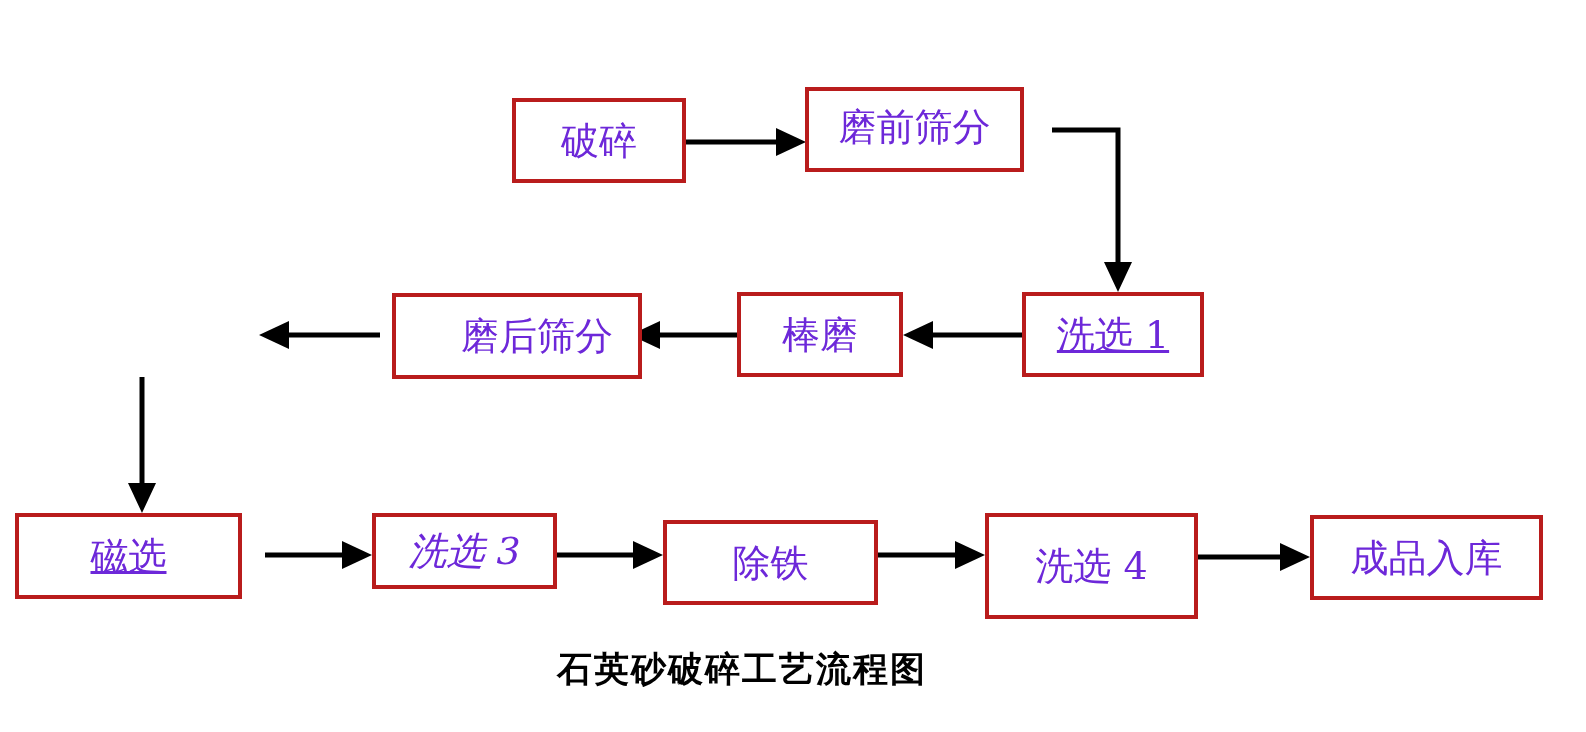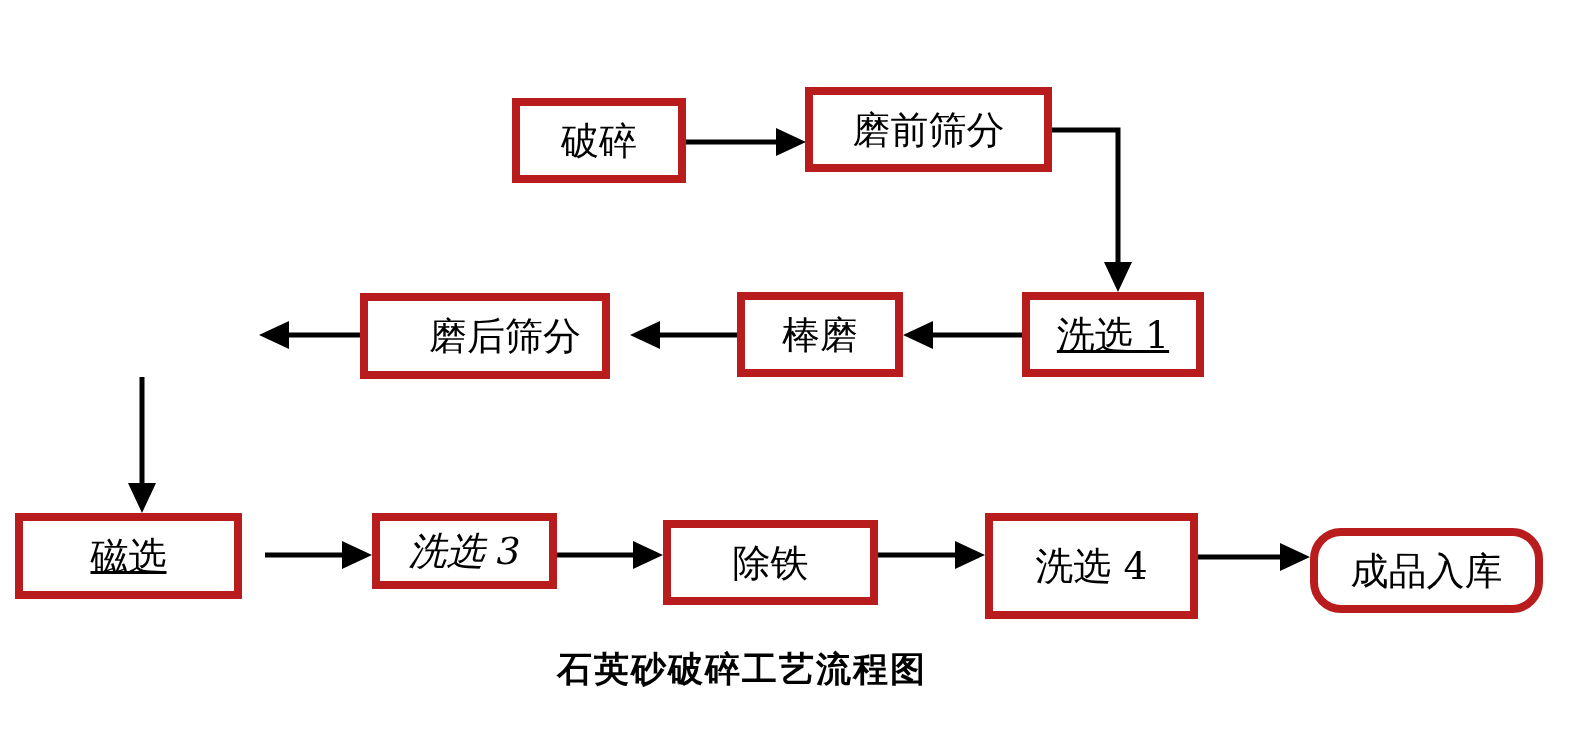--- a/index.html
+++ b/index.html
@@ -27,44 +27,44 @@
     stroke-width: 5;
     fill: none;
   }
   #connectors polygon {
     fill: #000000;
     stroke: none;
   }
   .node {
     position: absolute;
     box-sizing: border-box;
-    border: 8px solid #b91c1c;
+    border: 4px solid #b91c1c;
     background: #ffffff;
     display: flex;
     align-items: center;
     justify-content: center;
     font-size: 38px;
-    color: #000000;
+    color: #6d28d9;
     white-space: nowrap;
     line-height: 1;
   }
   
   #node-crush       { left: 512px;  top: 98px;  width: 174px; height: 85px; }
-  #node-pre-screen  { left: 805px;  top: 87px;  width: 247px; height: 85px; }
+  #node-pre-screen  { left: 805px;  top: 87px;  width: 219px; height: 85px; font-family: Liberation Mono, monospace; }
   
   #node-wash1       { left: 1022px; top: 292px; width: 182px; height: 85px; text-decoration: underline; }
   #node-rod-mill    { left: 737px;  top: 292px; width: 166px; height: 85px; text-align: center; }
-  #node-post-screen { left: 360px;  top: 293px; width: 250px; height: 86px; padding-left: 40px; }
+  #node-post-screen { left: 392px;  top: 293px; width: 250px; height: 86px; padding-left: 40px; }
   #node-wash2       { left: 8px;    top: 292px; width: 251px; height: 85px; }
   
   #node-magnetic    { left: 15px;   top: 513px; width: 227px; height: 86px; text-decoration: underline; }
   #node-wash3       { left: 372px;  top: 513px; width: 185px; height: 76px; font-style: italic; }
   #node-iron        { left: 663px;  top: 513px; width: 215px; height: 85px; margin-top: 7px; }
   #node-wash4       { left: 985px;  top: 513px; width: 213px; height: 106px; }
-  #node-storage     { left: 1310px; top: 528px; width: 233px; height: 85px; border-radius: 31px; }
+  #node-storage     { left: 1310px; top: 515px; width: 233px; height: 85px; }
 
   #diagram-title {
     position: absolute;
     left: 742px;
     top: 646px;
     transform: translateX(-50%);
     font-size: 35px;
     font-weight: bold;
     color: #000000;
     white-space: nowrap;

